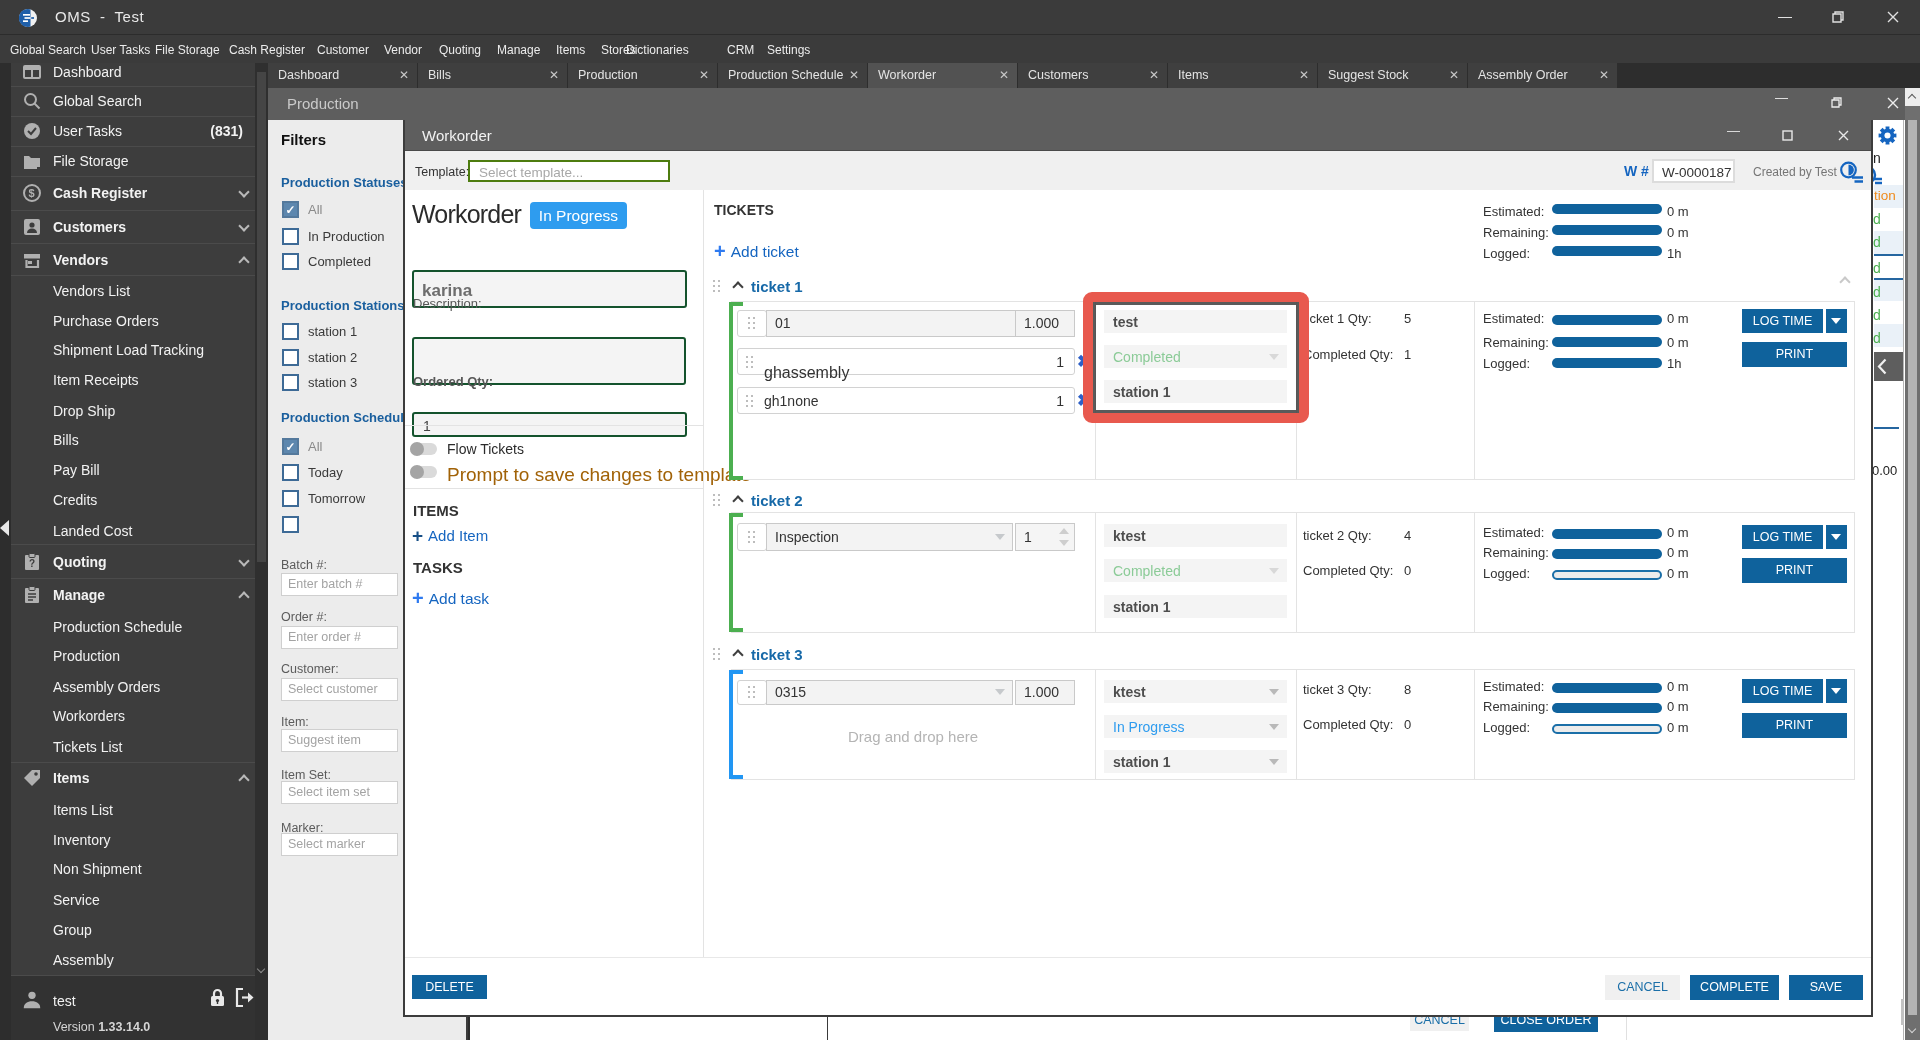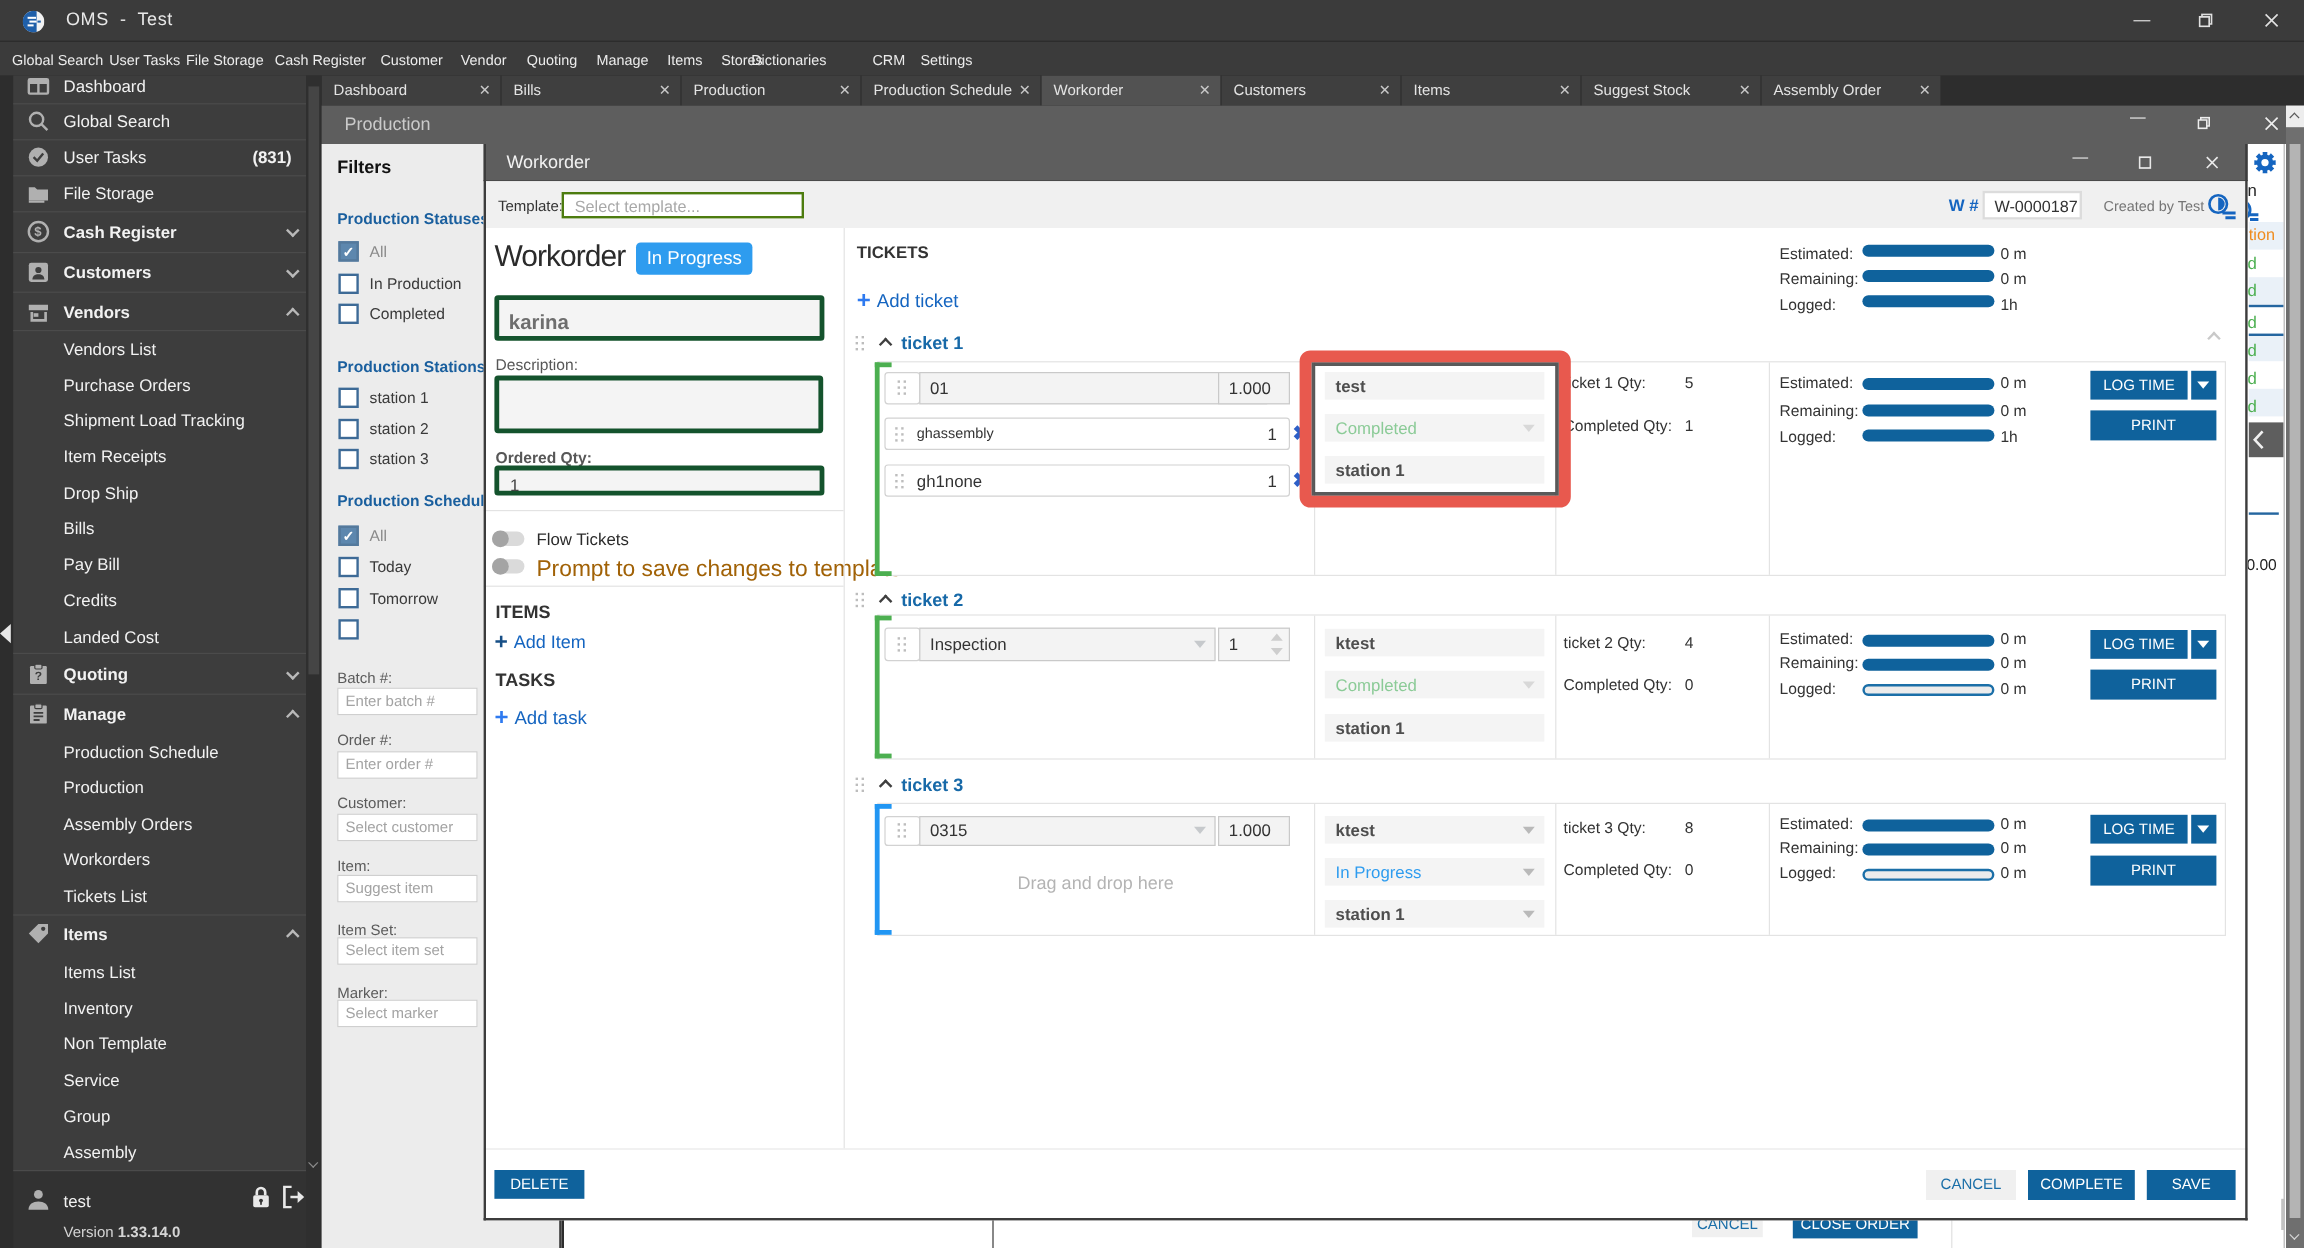--- a/index.html
+++ b/index.html
@@ -46,21 +46,21 @@
 .cb.on { background:#5d87ae; border-color:#54799c; }
 .cb.on:after { content:"✓"; color:#fff; font-size:12px; position:absolute; left:1.5px; top:-0.5px; font-weight:bold; }
 .cb-lbl { position:absolute; left:40px; color:#3a3a3a; font-size:13px; }
 
 
 .mscroll { left:1905px; top:88px; width:15px; height:952px; background:#6f6f6f; }
 
 
 .modal { left:403px; top:120px; width:1470px; height:897px; background:#fff; }
 .modal:after { content:""; position:absolute; box-sizing:border-box; left:0; top:0; width:1470px; height:897px; border:2px solid #3c3c3c; border-top:none; pointer-events:none; z-index:40; }
-.field { position:absolute; background:#f4f4f4; border:4px solid #14532d; border-radius:3px; }
+.field { position:absolute; background:#f4f4f4; border:2px solid #14532d; border-radius:3px;margin-top:24px; }
 .whitefield { position:absolute; background:#fff; border:2px solid #4d7c0f; }
 .vline { position:absolute; width:1px; background:#e3e3e3; }
 .hline { position:absolute; height:1px; background:#e3e3e3; }
 
 .h1 { position:absolute; font-size:25px; color:#2b2b2b; letter-spacing:-0.8px; }
 .badge { position:absolute; background:#2e9cef; color:#fff; font-size:15.5px; border-radius:4px; text-align:center; }
 .lab { position:absolute; color:#575757; font-size:13px; }
 .blue-link { position:absolute; color:#1565c0; }
 .blue-link b { font-weight:bold; margin-right:5px; position:relative; top:1px; }
 .sect { position:absolute; color:#333; font-weight:bold; font-size:14px; }
@@ -301,21 +301,21 @@
       <span class="txt" style="font-weight:bold;">Items</span>
       <span class="chev u" style="top:6px;"></span>
     </div>
   <div class="sideitem" style="top:738.7px;">
       <span class="txt">Items List</span>
     </div>
   <div class="sideitem" style="top:768.5px;">
       <span class="txt">Inventory</span>
     </div>
   <div class="sideitem" style="top:798.3px;">
-      <span class="txt">Non Template</span>
+      <span class="txt">Non Shipment</span>
     </div>
   <div class="sideitem" style="top:828.6px;">
       <span class="txt">Service</span>
     </div>
   <div class="sideitem" style="top:858.9px;">
       <span class="txt">Group</span>
     </div>
   <div class="sideitem" style="top:888.6px;">
       <span class="txt">Assembly</span>
     </div>
@@ -534,21 +534,21 @@
     </div>
   <div class="itemrow" style="left:334px;top:228px;width:338px;height:27px;">
     <div class="dots" style="left:8px;top:7px;">
         <i style="left:0;top:0;"></i>
         <i style="left:5px;top:0;"></i>
         <i style="left:0;top:5px;"></i>
         <i style="left:5px;top:5px;"></i>
         <i style="left:0;top:10px;"></i>
         <i style="left:5px;top:10px;"></i>
       </div>
-    <span style="position:absolute;left:26px;top:5px;font-size:12px;color:#333;">ghassembly</span>
+    <span style="position:absolute;left:26px;top:15px;font-size:16px;color:#333;">ghassembly</span>
     <span style="position:absolute;right:10px;top:5px;font-size:14px;color:#333;">1</span>
   </div>
   <div class="xbtn" style="left:674px;top:231px;">✖</div>
   <div class="itemrow" style="left:334px;top:267px;width:338px;height:27px;">
     <div class="dots" style="left:8px;top:7px;">
         <i style="left:0;top:0;"></i>
         <i style="left:5px;top:0;"></i>
         <i style="left:0;top:5px;"></i>
         <i style="left:5px;top:5px;"></i>
         <i style="left:0;top:10px;"></i>

